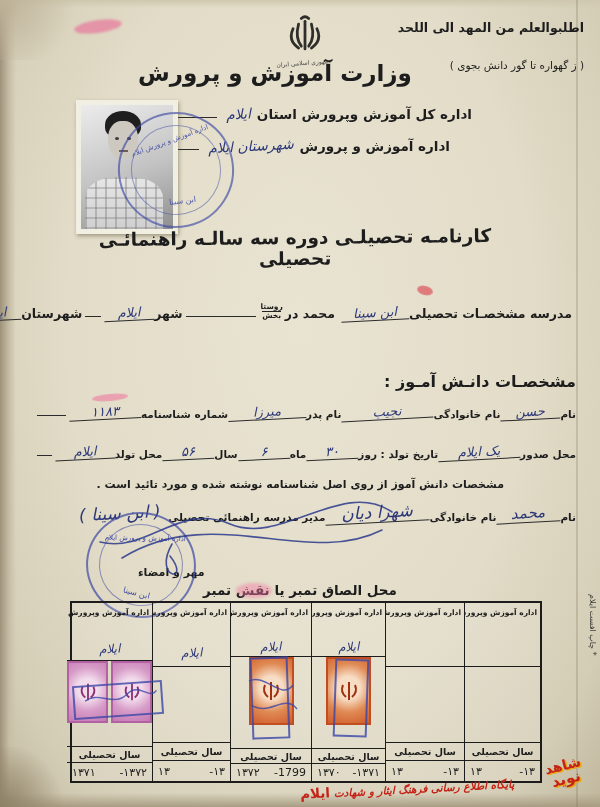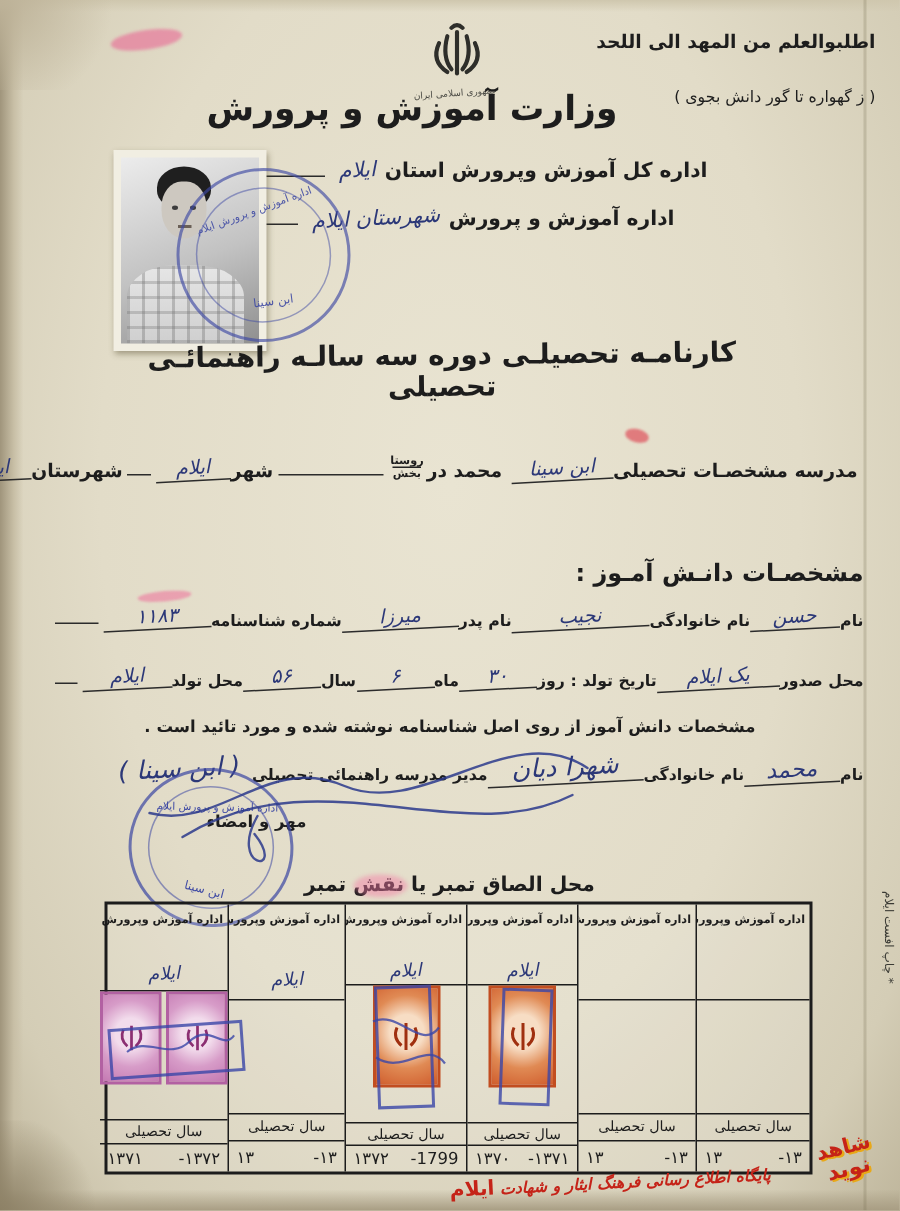--- a/index.html
+++ b/index.html
@@ -81,37 +81,37 @@
   .nameline{top:404px;right:24px;left:34px;font-size:10.5px;}
   .issueline{top:444px;right:24px;left:34px;font-size:10.5px;}
   .nameline .hand,.issueline .hand{font-size:13px;}
   .idnum{font-size:14px;letter-spacing:1px;}
 
   .confirm{position:absolute;right:96px;top:478px;font-size:11px;font-weight:bold;}
 
   .principal{top:502px;right:24px;left:30px;font-size:10.5px;}
   .principal .hand{font-size:15px;}
   .principal .big{font-size:17px;}
-  .sealword{position:absolute;left:138px;top:541px;font-size:11px;font-weight:bold;}
+  .sealword{position:absolute;left:138px;top:566px;font-size:11px;font-weight:bold;}
 
   .sig-svg{position:absolute;left:52px;top:484px;width:360px;height:110px;pointer-events:none;}
 
   .stamps-title{position:absolute;left:180px;right:180px;top:582px;text-align:center;
     font-size:13.5px;font-weight:bold;}
 
   .stamp-table{position:absolute;left:70px;top:601px;width:468px;height:178px;
     border:2px solid #1c1c1c;display:flex;flex-direction:row;background:rgba(255,255,255,.12);}
   .col{display:flex;flex-direction:column;border-left:1.5px solid #1c1c1c;}
   .col:last-child{border-left:none;}
   .c-head{height:34px;font-size:7.5px;font-weight:bold;padding:5px 3px 0;text-align:center;
     white-space:nowrap;overflow:hidden;}
   .c-office{height:24px;border-bottom:1.5px solid #1c1c1c;text-align:center;}
   .c-office .hand{font-size:12px;}
   .c-stamp{flex:1;position:relative;display:flex;align-items:center;justify-content:center;gap:3px;}
-  .c-ylabel{height:17px;border-top:1.5px solid #1c1c1c;font-size:9.5px;font-weight:normal;
+  .c-ylabel{height:17px;border-top:1.5px solid #1c1c1c;font-size:9.5px;font-weight:bold;
     display:flex;align-items:center;justify-content:center;margin-top:23px;}
   .c-year{height:20px;border-top:1px solid #1c1c1c;display:flex;direction:ltr;
     justify-content:space-between;align-items:center;padding:0 5px;font-size:11px;}
 
   .rstamp{position:relative;border:2px solid;display:flex;align-items:center;justify-content:center;}
   .rstamp.purple{width:37px;height:58px;border-color:#b261a2;
     background:radial-gradient(circle at 50% 45%,#f2dcec 0 28%,#d79cc8 60%,#c479b2 100%);color:#8c2f72;}
   .rstamp.orange{width:41px;height:64px;border-color:#c24d20;
     background:radial-gradient(circle at 50% 45%,#f7ddc4 0 28%,#e08a54 60%,#cf5c2c 100%);color:#a03010;}
   .overlay-rect{position:absolute;border:2px solid rgba(58,70,168,.8);}

